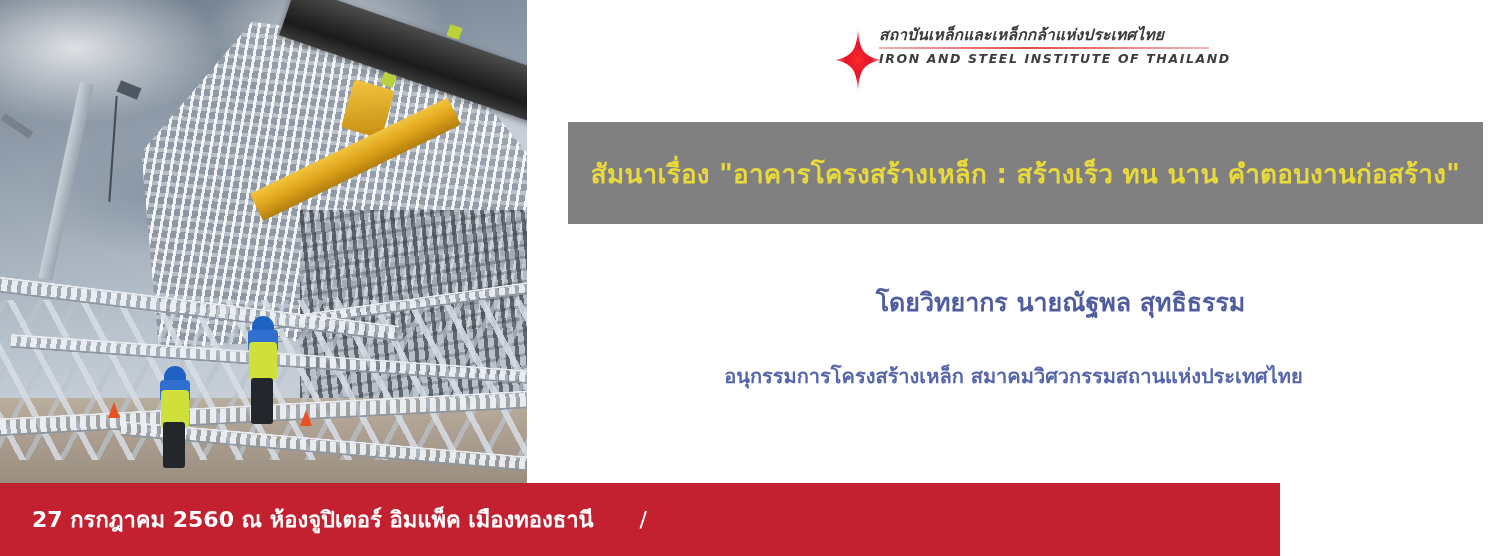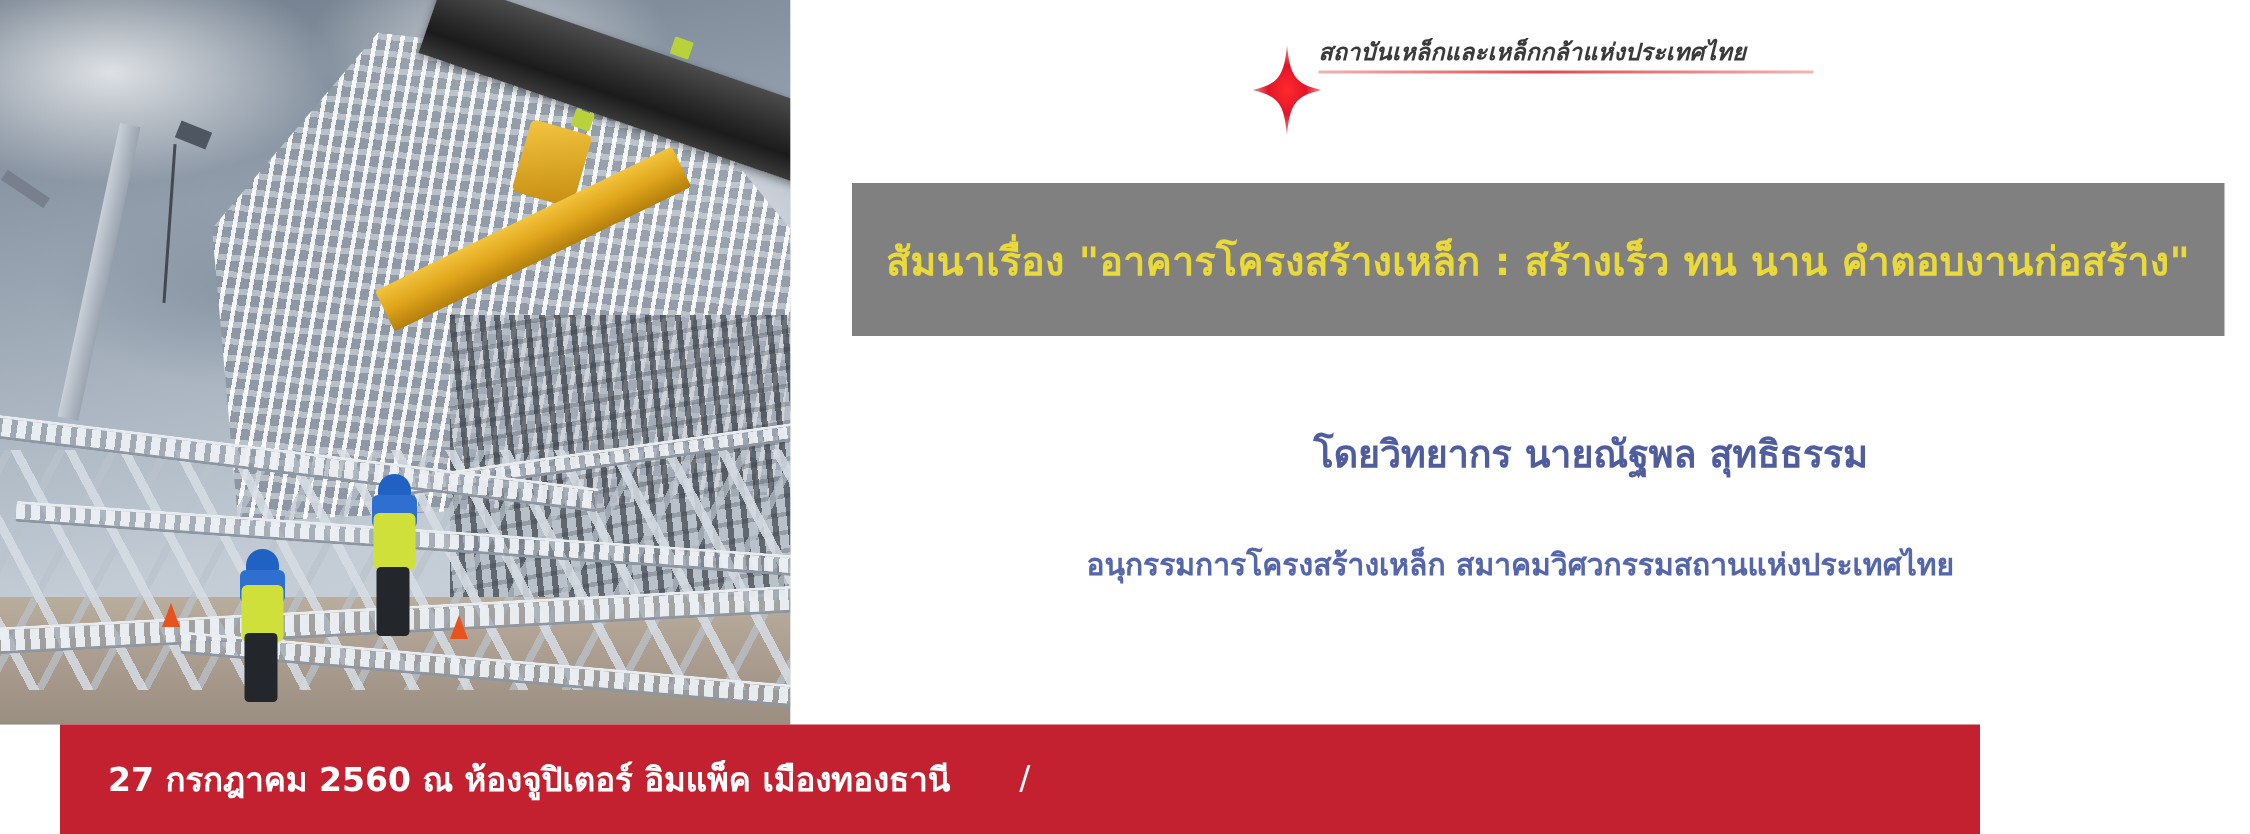--- a/index.html
+++ b/index.html
@@ -225,21 +225,20 @@
     font-weight:bold;
     line-height:1.45;
   }
   .affil div { white-space:nowrap; }
 
   
   .bottom {
     position:absolute; left:0; top:483px;
     width:1500px; height:73px;
     display:flex;
-    padding-left:40px;
   }
   .bottom-red {
     width:1280px; height:73px;
     background:#c32030;
     display:flex; align-items:center;
     color:#ffffff;
     font-size:22px;
     font-weight:bold;
     white-space:nowrap;
   }
@@ -308,20 +307,21 @@
             <stop offset="0%" stop-color="#ff2a2a"></stop>
             <stop offset="55%" stop-color="#e2142a"></stop>
             <stop offset="100%" stop-color="#f08a8a"></stop>
           </radialGradient>
         </defs>
         <path d="M23 0 C25 20 28 26 46 30 C28 34 25 40 23 60 C21 40 18 34 0 30 C18 26 21 20 23 0 Z" fill="url(#sg)"></path>
       </svg>
       <div class="logo-text">
         <div class="logo-thai">สถาบันเหล็กและเหล็กกล้าแห่งประเทศไทย</div>
         <div class="logo-rule"></div>
+        <div class="logo-en">IRON AND STEEL INSTITUTE OF THAILAND</div>
       </div>
     </div>
 
     <div class="title-bar">
       <div class="title-text">สัมนาเรื่อง  "อาคารโครงสร้างเหล็ก : สร้างเร็ว  ทน นาน คำตอบงานก่อสร้าง"</div>
     </div>
 
     <div class="speaker">โดยวิทยากร  นายณัฐพล สุทธิธรรม</div>
 
     <div class="affil">

